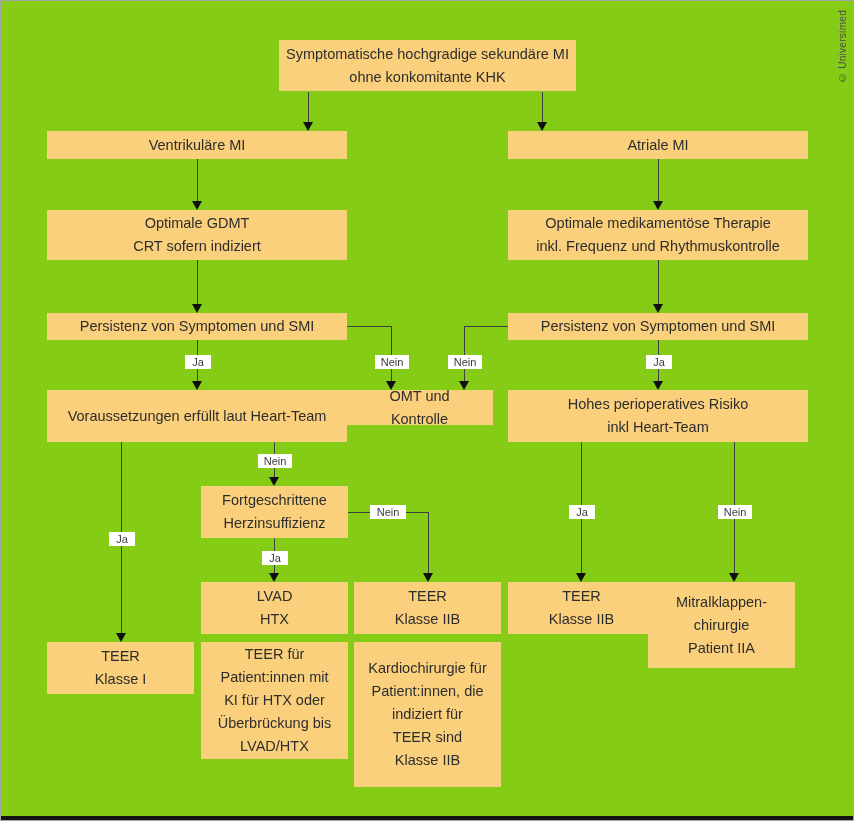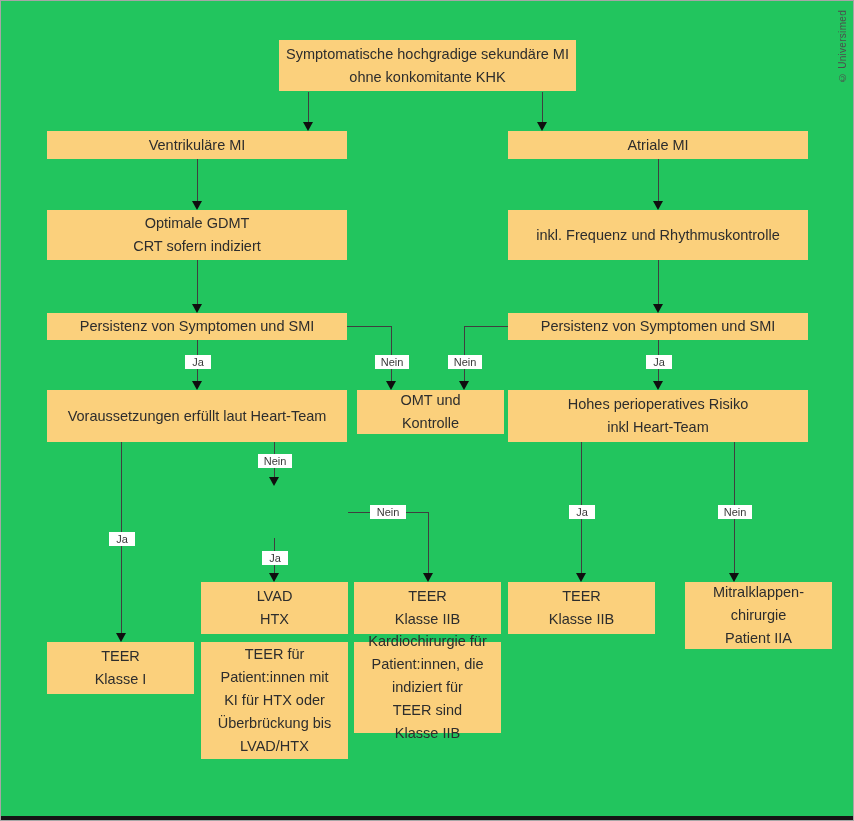--- a/index.html
+++ b/index.html
@@ -1,17 +1,17 @@
 <!DOCTYPE html>
 <html><head>
 <meta charset="utf-8">
 <style>
   html,body{margin:0;padding:0;background:#e8e8e8;}
   .frame{
-    position:relative;width:854px;height:821px;background:#22c55e;
+    position:relative;width:854px;height:821px;background:#84cc16;
     border:1px solid #a6a6a6;box-sizing:border-box;overflow:hidden;
     font-family:"Liberation Sans",sans-serif;
   }
   .box{
     position:absolute;background:#FBD07C;color:#2d2d2d;
     display:flex;flex-direction:column;align-items:center;justify-content:center;
     text-align:center;font-size:14.5px;line-height:23px;
   }
   .box span{display:block;white-space:nowrap;}
   .vline{position:absolute;width:1px;background:#3f3f3f;}
@@ -48,81 +48,86 @@
   <div class="box" style="left:507px;top:130px;width:300px;height:28px">
     <span>Atriale MI</span>
   </div>
 
   <div class="box" style="left:46px;top:209px;width:300px;height:50px">
     <span>Optimale GDMT</span>
     <span>CRT sofern indiziert</span>
   </div>
 
   <div class="box" style="left:507px;top:209px;width:300px;height:50px">
+    <span>Optimale medikamentöse Therapie</span>
     <span>inkl. Frequenz und Rhythmuskontrolle</span>
   </div>
 
   <div class="box" style="left:46px;top:312px;width:300px;height:27px">
     <span>Persistenz von Symptomen und SMI</span>
   </div>
 
   <div class="box" style="left:507px;top:312px;width:300px;height:27px">
     <span>Persistenz von Symptomen und SMI</span>
   </div>
 
   <div class="box" style="left:46px;top:389px;width:300px;height:52px">
     <span>Voraussetzungen erfüllt laut Heart-Team</span>
   </div>
 
-  <div class="box" style="left:356px;top:389px;width:147px;height:44px">
+  <div class="box" style="left:345px;top:389px;width:147px;height:35px">
     <span>OMT und</span>
     <span>Kontrolle</span>
   </div>
 
   <div class="box" style="left:507px;top:389px;width:300px;height:52px">
     <span>Hohes perioperatives Risiko</span>
     <span>inkl Heart-Team</span>
   </div>
 
+  <div class="box" style="left:200px;top:485px;width:147px;height:52px">
+    <span>Fortgeschrittene</span>
+    <span>Herzinsuffizienz</span>
+  </div>
 
   <div class="box" style="left:200px;top:581px;width:147px;height:52px">
     <span>LVAD</span>
     <span>HTX</span>
   </div>
 
   <div class="box" style="left:353px;top:581px;width:147px;height:52px">
     <span>TEER</span>
     <span>Klasse IIB</span>
   </div>
 
   <div class="box" style="left:507px;top:581px;width:147px;height:52px">
     <span>TEER</span>
     <span>Klasse IIB</span>
   </div>
 
-  <div class="box" style="left:684px;top:581px;width:147px;height:67px">
+  <div class="box" style="left:647px;top:581px;width:147px;height:86px">
     <span>Mitralklappen-</span>
     <span>chirurgie</span>
     <span>Patient IIA</span>
   </div>
 
   <div class="box" style="left:46px;top:641px;width:147px;height:52px">
     <span>TEER</span>
     <span>Klasse I</span>
   </div>
 
   <div class="box" style="left:200px;top:641px;width:147px;height:117px">
     <span>TEER für</span>
     <span>Patient:innen mit</span>
     <span>KI für HTX oder</span>
     <span>Überbrückung bis</span>
     <span>LVAD/HTX</span>
   </div>
 
-  <div class="box" style="left:353px;top:641px;width:147px;height:91px">
+  <div class="box" style="left:353px;top:641px;width:147px;height:145px">
     <span>Kardiochirurgie für</span>
     <span>Patient:innen, die</span>
     <span>indiziert für</span>
     <span>TEER sind</span>
     <span>Klasse IIB</span>
   </div>
 
   <div class="vline" style="left:307px;top:91px;height:31px"></div>
   <div class="arrow" style="left:302px;top:121px"></div>
   <div class="vline" style="left:541px;top:91px;height:31px"></div>

